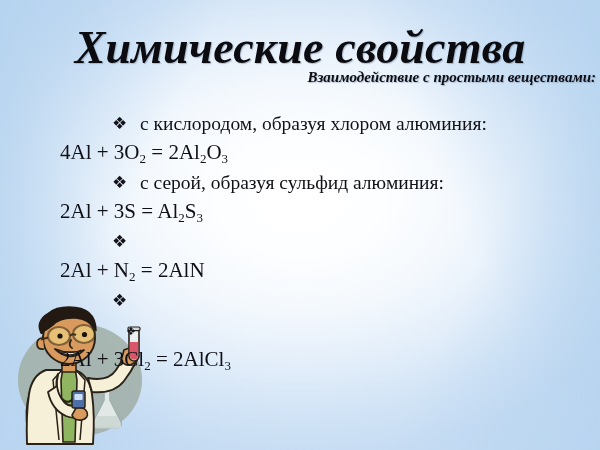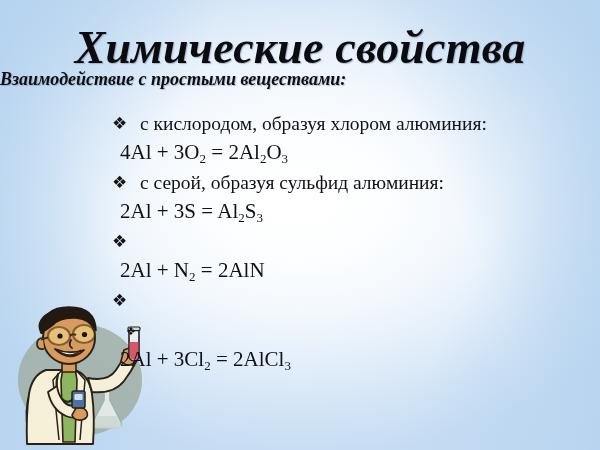--- a/index.html
+++ b/index.html
@@ -61,22 +61,22 @@
     color: #0b0b10;
     text-shadow: 1px 1px 1px rgba(120,140,165,0.55);
     white-space: nowrap;
   }
 
   .subtitle {
     position: absolute;
     top: 69px;
     left: 0;
     width: 596px;
-    text-align: left;
-    font-size: 18px;
+    text-align: right;
+    font-size: 15px;
     font-weight: bold;
     font-style: italic;
     color: #0d0d13;
     text-shadow: 1px 1px 1px rgba(120,140,165,0.5);
     white-space: nowrap;
   }
 
   .list {
     position: absolute;
     top: 110px;
@@ -109,21 +109,21 @@
   .desc.indent { padding-left: 156px; }
   .desc.tiny-bullet .bullet {
     left: 126px;
     font-size: 11px;
   }
   .desc.tiny-bullet { padding-left: 142px; }
 
   .eq {
     height: 29px;
     line-height: 29px;
-    padding-left: 120px;
+    padding-left: 60px;
     font-size: 21px;
     color: #101017;
     white-space: nowrap;
   }
   .eq sub {
     font-size: 0.62em;
     vertical-align: -0.28em;
     line-height: 0;
   }
 

